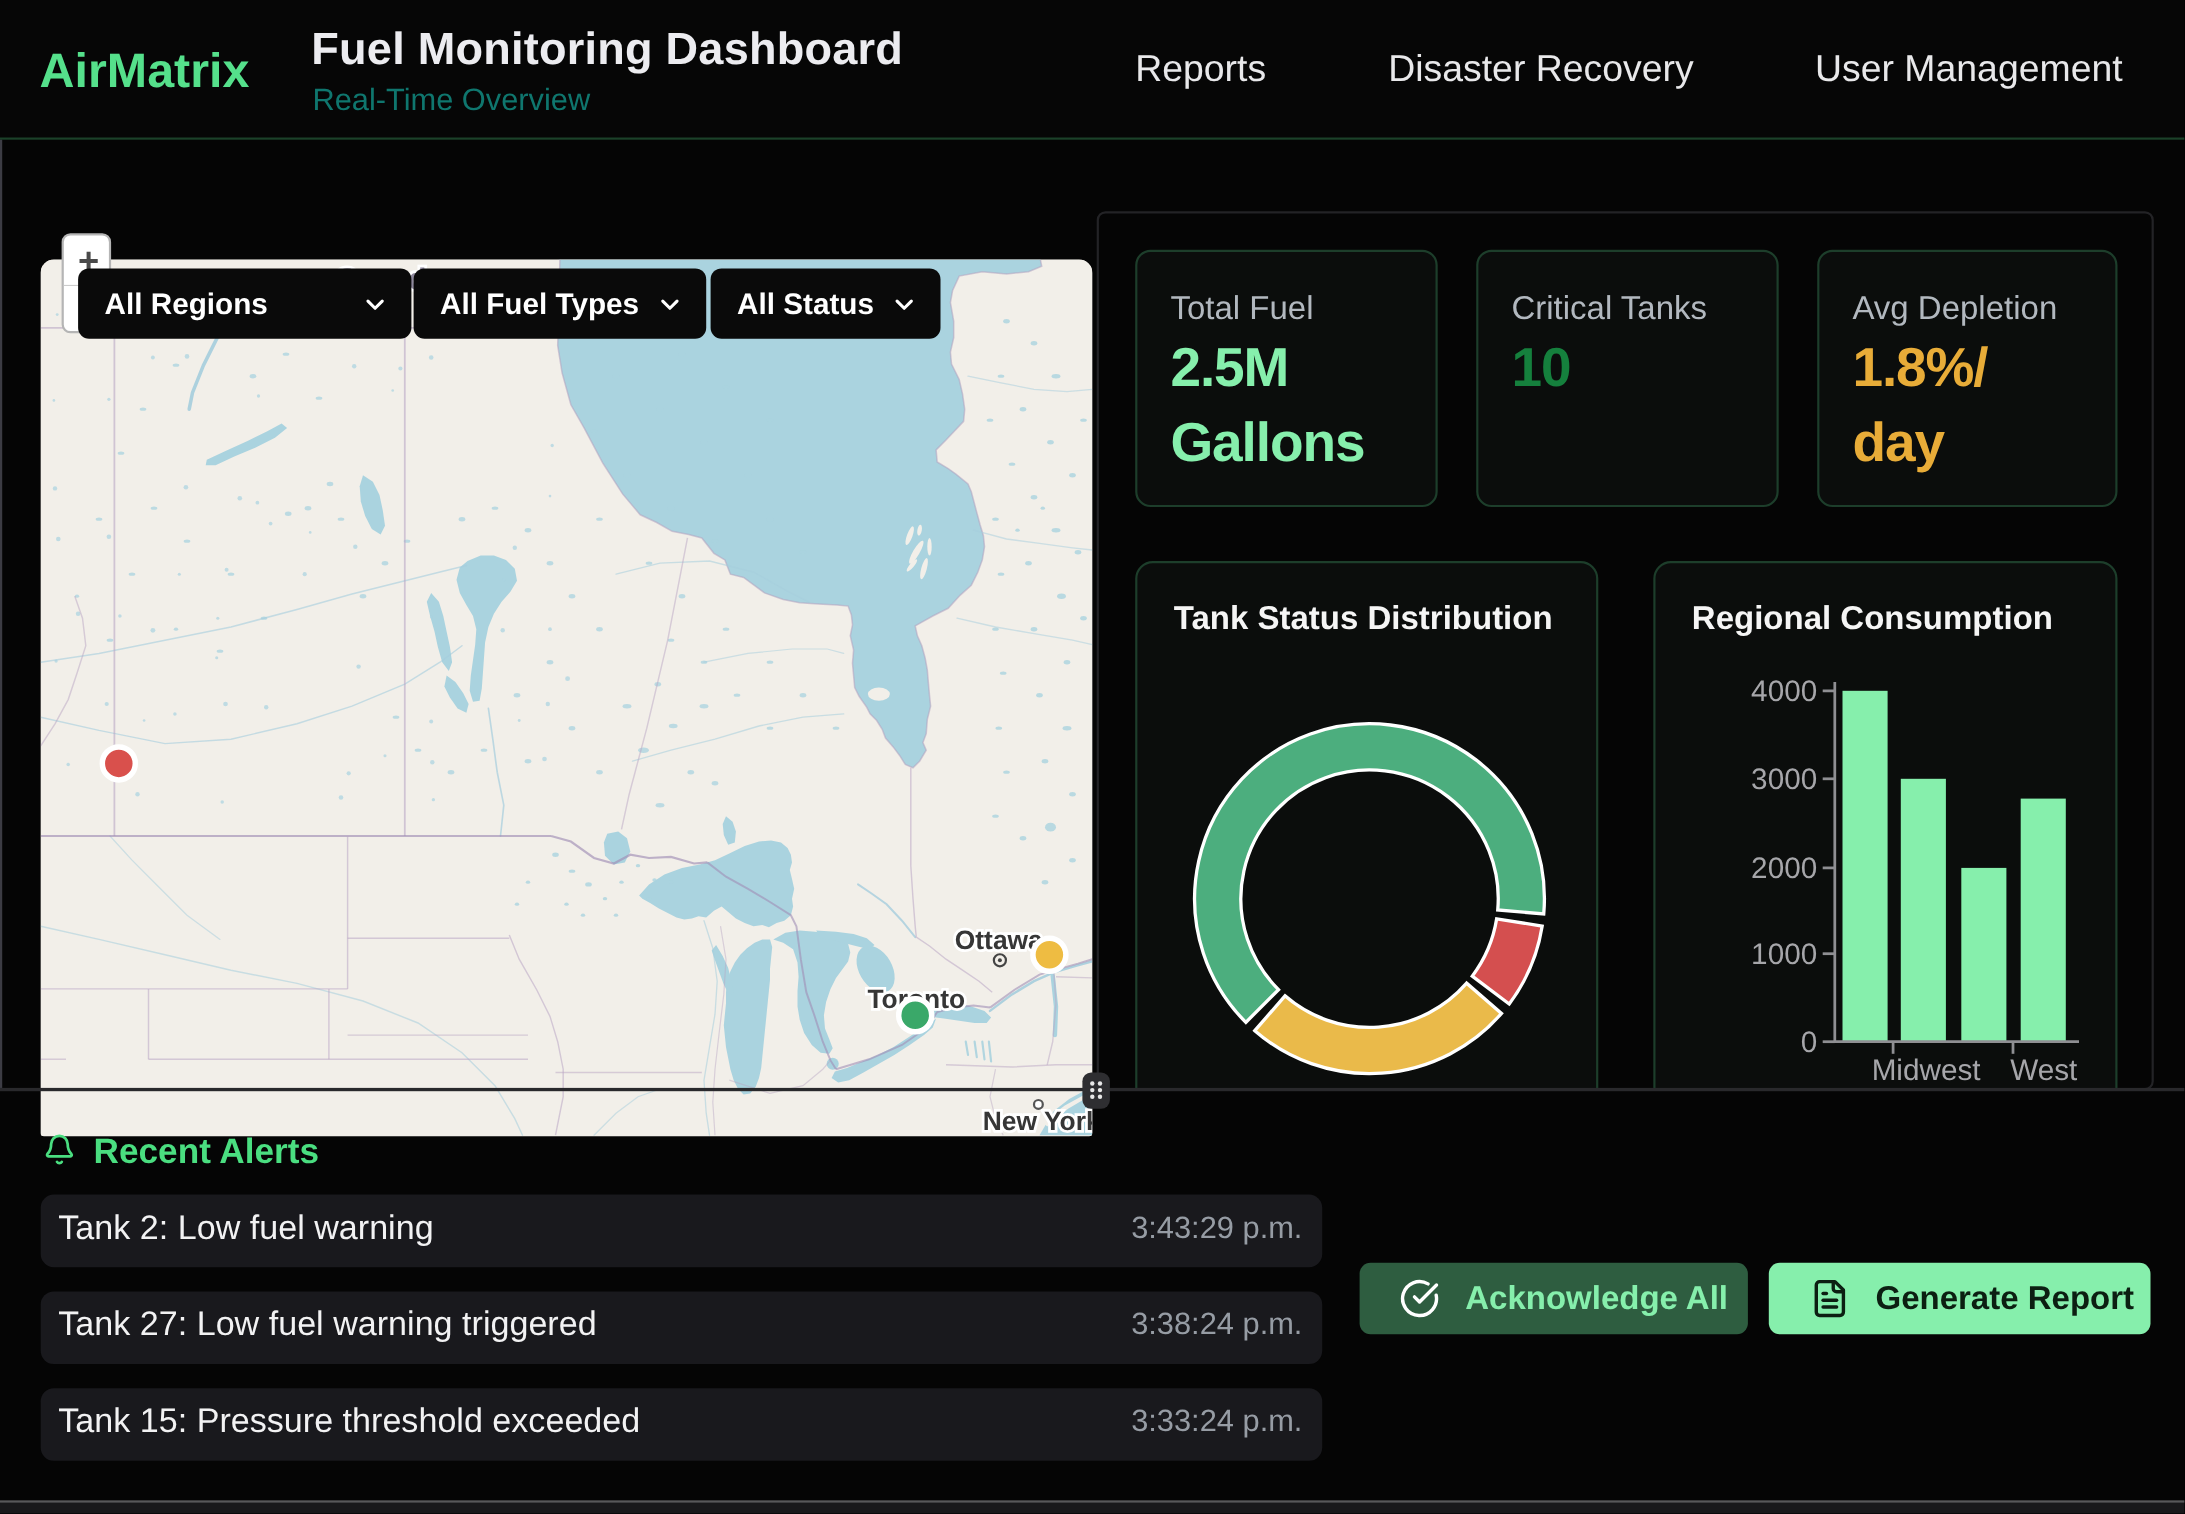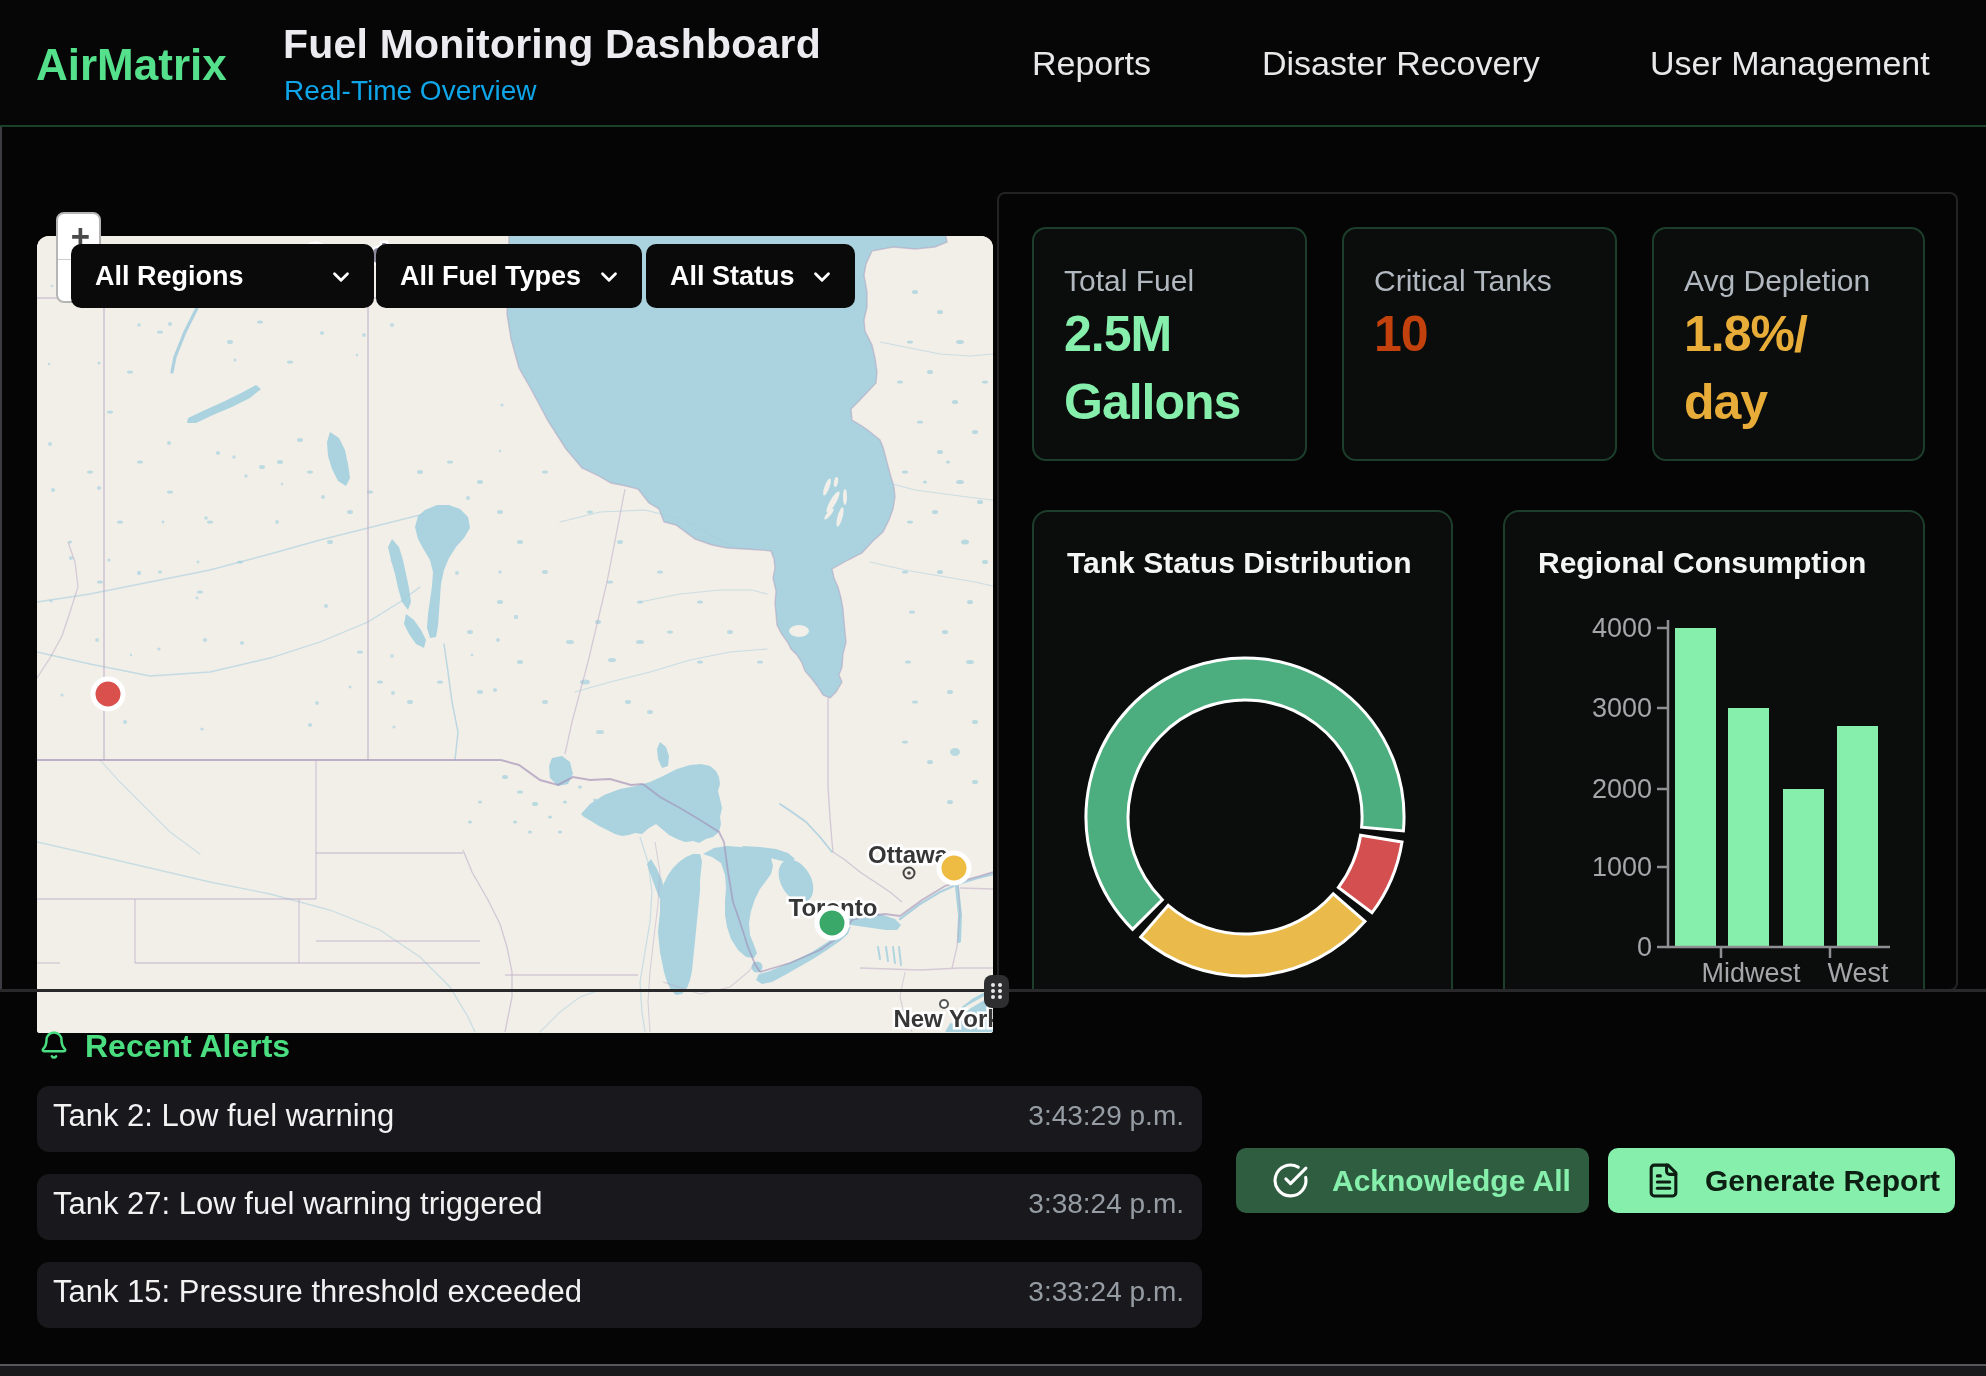--- a/index.html
+++ b/index.html
@@ -6,21 +6,21 @@
 html,body { width:1986px; height:1376px; background:#050505; overflow:hidden;
   font-family:"Liberation Sans", sans-serif; }
 .abs { position:absolute; }
 #page { position:relative; width:1986px; height:1376px; background:#050505; }
 
 
 #header { left:0; top:0; width:1986px; height:127px; background:#060606;
   border-bottom:2px solid #1b4129; }
 #logo { left:36px; top:40px; font-size:44px; font-weight:700; color:#55e08b; }
 #title { left:283px; top:21px; font-size:41px; font-weight:700; color:#ececf0; letter-spacing:0.2px;}
-#subtitle { left:284px; top:75px; font-size:28px; color:#0ea5e9; }
+#subtitle { left:284px; top:75px; font-size:28px; color:#0f766e; }
 .nav { top:44px; font-size:34px; color:#e8e8ea; }
 
 
 #ledge { left:0; top:127px; width:2px; height:863px; background:#3c3c44; }
 
 
 #mapwrap { left:37px; top:194px; width:956px; height:797px; border-radius:12px 12px 3px 3px;
   overflow:hidden; background:#f2efe9;margin-top:42px; }
 .zoomctl { left:56px; top:212px; width:45px; height:91px; background:#fff;
   border:2px solid #b5b5b5; border-radius:8px; z-index:5; }
@@ -362,21 +362,21 @@
         <path d="m6 9 6 6 6-6"></path>
       </svg></div>
 
   <div id="rpanel" class="abs">
     <div class="scard abs" style="left:33px;">
       <div class="slabel">Total Fuel</div>
       <div class="sval" style="color:#86efac;">2.5M<br>Gallons</div>
     </div>
     <div class="scard abs" style="left:343px;">
       <div class="slabel">Critical Tanks</div>
-      <div class="sval" style="color:#c2410c;">10</div>
+      <div class="sval" style="color:#15803d;">10</div>
     </div>
     <div class="scard abs" style="left:653px; width:273px;">
       <div class="slabel">Avg Depletion</div>
       <div class="sval" style="color:#e8ac38;">1.8%/<br>day</div>
     </div>
     <div class="ccard abs" style="left:33px; width:421px;">
       <div class="ctitle">Tank Status Distribution</div>
       <svg width="421" height="560" viewBox="0 0 421 560">
         <path d="M98.6 417.4 A159 159 0 1 1 369.4 318.9 L327.6 315.2 A117 117 0 1 0 128.3 387.7 Z" fill="#4cae7e" stroke="#fff" stroke-width="3"></path>
         <path d="M368.0 329.9 A159 159 0 0 1 338.0 400.7 L304.4 375.4 A117 117 0 0 0 326.6 323.3 Z" fill="#d44f4f" stroke="#fff" stroke-width="3"></path>

